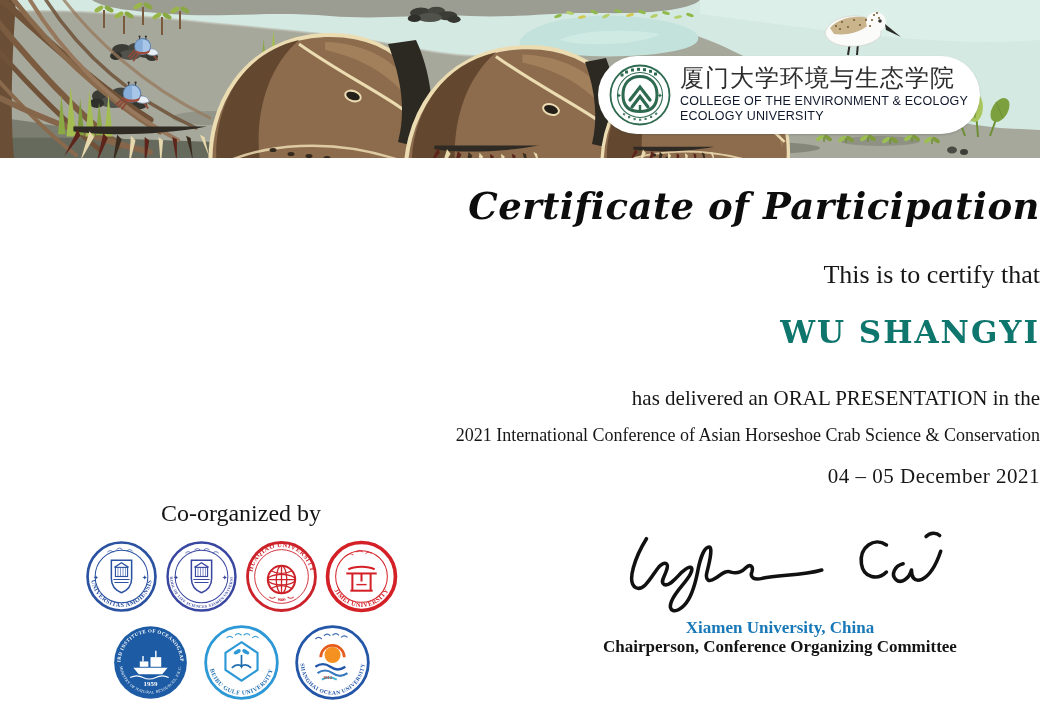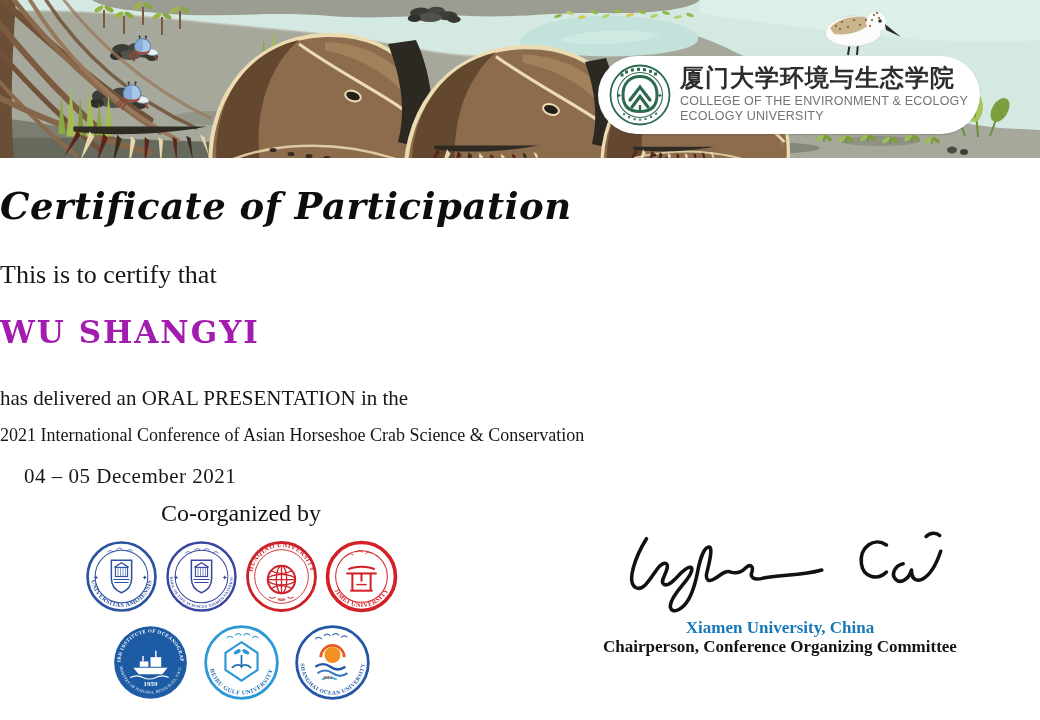--- a/index.html
+++ b/index.html
@@ -5,31 +5,31 @@
   html,body{margin:0;padding:0;background:#e8e8e8;}
   .page{position:relative;width:1040px;height:720px;background:#ffffff;overflow:hidden;
         font-family:"Liberation Serif",serif;}
   
   .banner{position:absolute;left:0;top:0;width:1040px;height:158px;}
   
   .badge{position:absolute;left:598px;top:56px;width:382px;height:78px;background:#ffffff;
          border-radius:40px;display:flex;align-items:center;box-shadow:0 1px 2px rgba(60,70,60,.25);}
   .badge-logo{margin-left:11px;flex:0 0 auto;}
   .badge-text{margin-left:9px;display:flex;flex-direction:column;justify-content:center;line-height:1;}
-  .badge-cn{font-family:"Liberation Sans",sans-serif;font-weight:bold;font-size:24px;color:#2d2d2d;
+  .badge-cn{font-family:"Liberation Sans",sans-serif;font-weight:normal;font-size:24px;color:#2d2d2d;
             letter-spacing:1px;margin-bottom:4px;white-space:nowrap;}
-  .badge-en{font-family:"Liberation Sans",sans-serif;font-size:12.5px;color:#737373;
+  .badge-en{font-family:"Liberation Sans",sans-serif;font-size:12.5px;color:#0f172a;
             letter-spacing:.2px;line-height:15px;white-space:nowrap;}
   
-  .cline{position:absolute;left:0;right:0;text-align:left;color:#171717;}
+  .cline{position:absolute;left:0;right:0;text-align:right;color:#171717;}
   .title{top:184px;font-family:"DejaVu Serif",serif;font-style:italic;font-weight:bold;
          font-size:37px;letter-spacing:.5px;color:#0d0d0d;}
   .certify{top:260px;font-size:26px;}
   .name{top:314px;font-family:"DejaVu Serif",serif;font-weight:bold;font-size:31px;
-        letter-spacing:2px;color:#a21caf;}
+        letter-spacing:2px;color:#0f766e;}
   .achv{top:386px;font-size:21px;}
   .conf{top:425px;font-size:18px;}
   .date{top:464px;font-size:21px;letter-spacing:.5px;margin-left:24px;}
   
   .coorg{position:absolute;left:74px;top:500px;width:334px;text-align:center;}
   .coorg-h{font-size:24px;color:#141414;}
   .logo-row{display:flex;justify-content:center;align-items:center;}
   .row1{margin-top:13px;gap:7px;}
   .row2{margin-top:11px;gap:14px;}
   .seal{flex:0 0 auto;}

